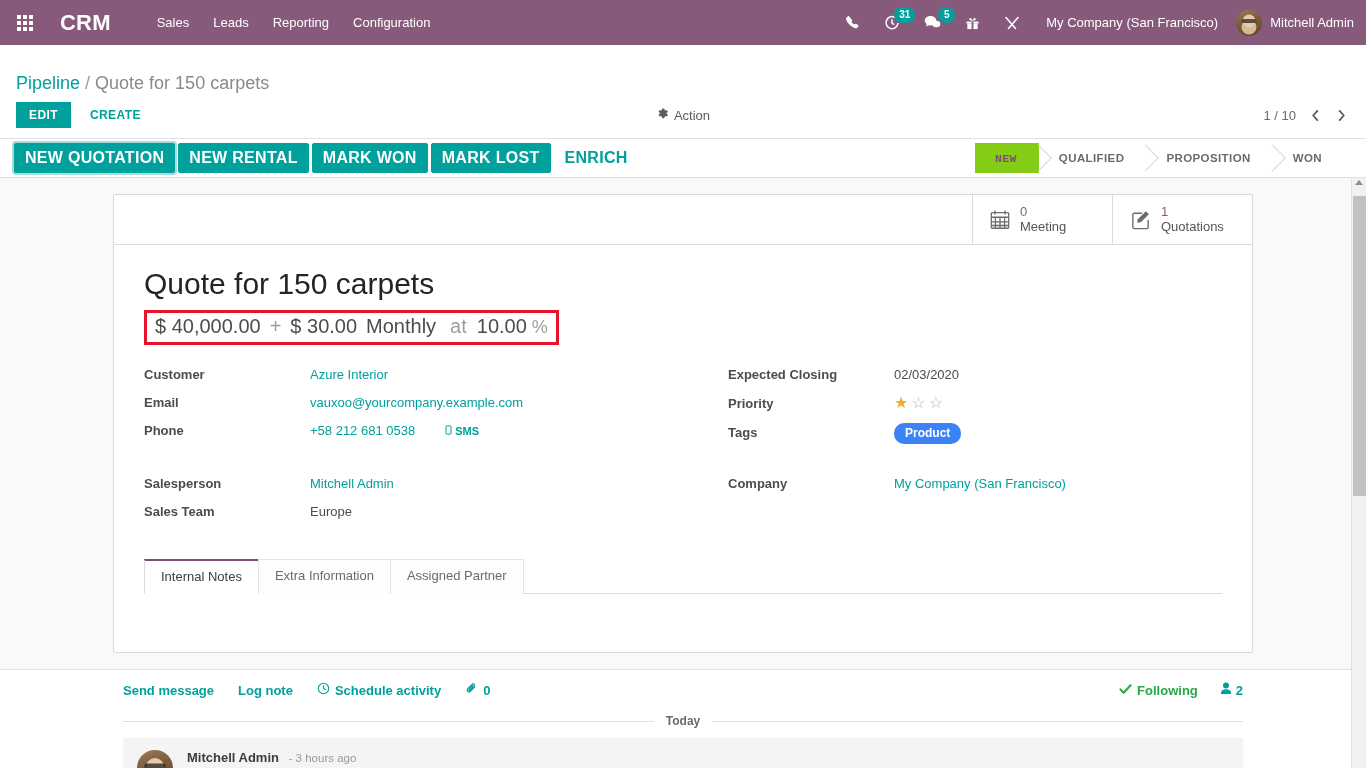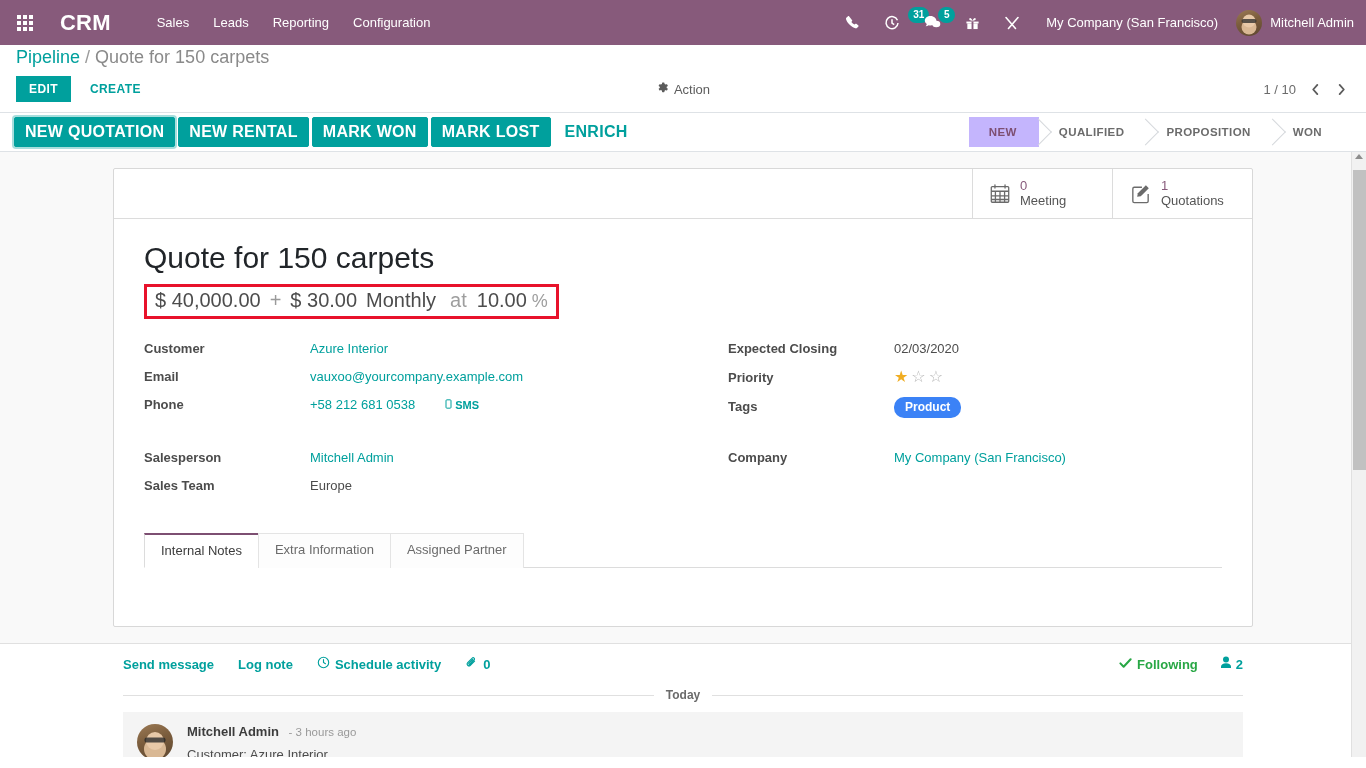--- a/index.html
+++ b/index.html
@@ -65,21 +65,21 @@
     position: relative;
     padding: 0 12px;
     display: flex; align-items: center;
     cursor: pointer;
     color: #fff;
     height: 45px;
   }
   .sys-icon svg { display: block; }
   .badge {
     position: absolute;
-    top: 7px; left: 36px;
+    top: 7px; left: 22px;
     background: #00a09d;
     color: #fff;
     font-size: 10px;
     font-weight: bold;
     line-height: 1;
     border-radius: 8px;
     padding: 3px 5px 3px 5px;
     min-width: 17px;
     text-align: center;
   }
@@ -114,21 +114,21 @@
   }
   .user-name { font-size: 13px; color: #fff; white-space: nowrap;}
 
   
   .control-panel {
     background: #ffffff;
     border-bottom: 1px solid #dee2e6;
     padding: 0;
   }
   .breadcrumb-row {
-    padding: 2px 16px 0 16px;
+    padding: 28px 16px 0 16px;
     display: flex; align-items: baseline;
   }
   .bc-link {
     color: #00a09d; font-size: 18px; cursor: pointer;
   }
   .bc-sep { color: #9a9a9a; font-size: 18px; margin: 0 5px; }
   .bc-current { color: #8a8a8a; font-size: 18px; }
 
   .buttons-row {
     display: flex; align-items: center;
@@ -202,21 +202,21 @@
     display: flex; align-items: center;
     padding: 6px 22px 6px 20px;
     font-size: 11.5px; font-weight: bold;
     letter-spacing: .4px;
     color: #6b6b6b;
     background: #ffffff;
     cursor: pointer;
     text-transform: uppercase;
     white-space: nowrap;
   }
-  .stage.active { background: #c4b5fd; color: #7d4f72; }
+  .stage.active { background: #84cc16; color: #7d4f72; font-family: Liberation Mono, monospace; }
   .stage::after {
     content:""; position: absolute; right: -9px; top: 50%;
     transform: translateY(-50%) rotate(45deg);
     width: 18px; height: 18px;
     border-top: 1px solid #d5d8dc;
     border-right: 1px solid #d5d8dc;
     background: transparent;
     z-index: 2;
   }
   .stage:last-child::after { display: none; }

